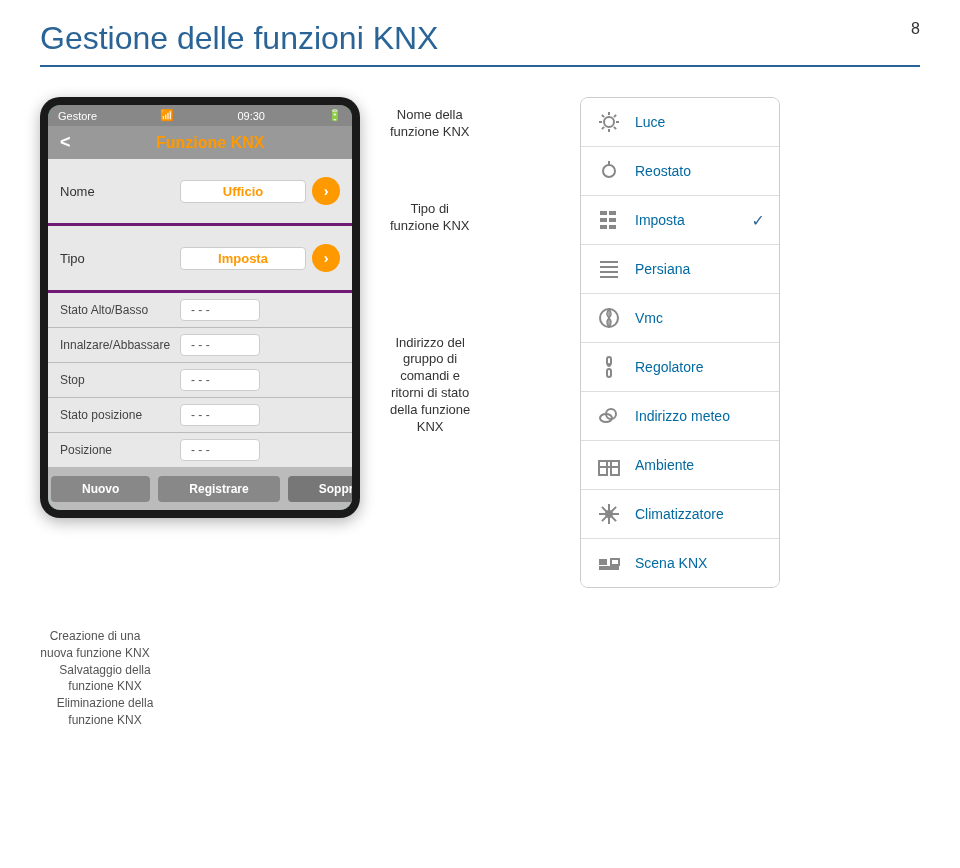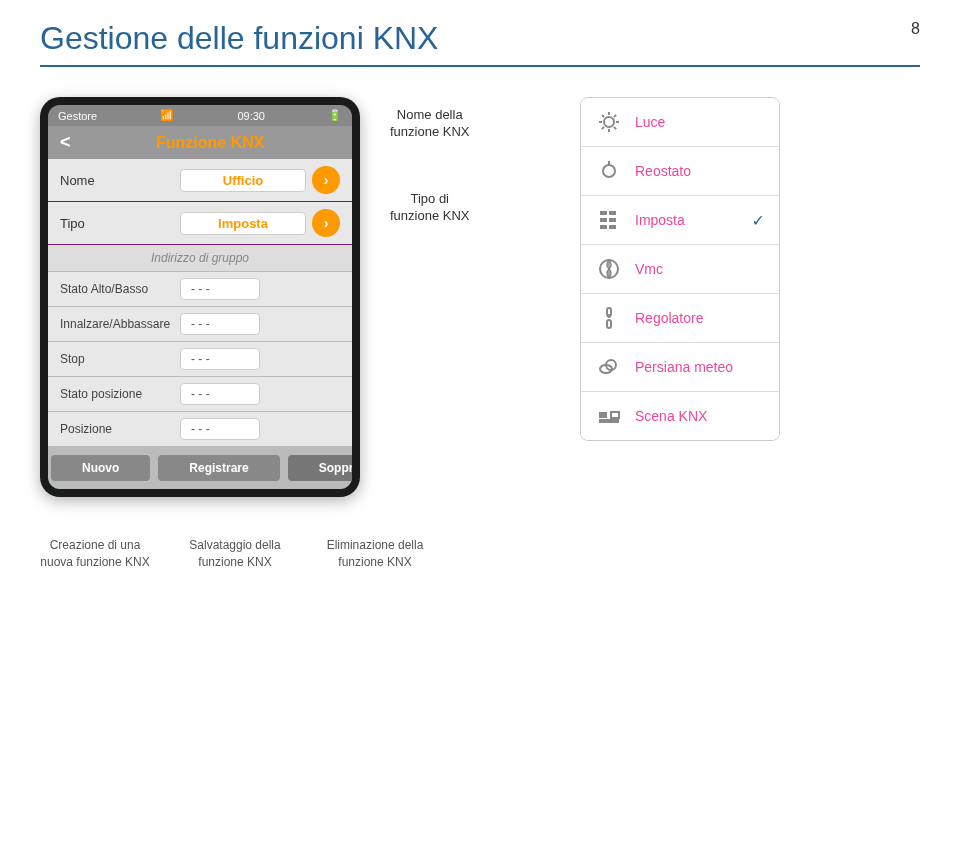--- a/index.html
+++ b/index.html
@@ -73,22 +73,22 @@
     .phone-nav-title {
       color: #f90;
       font-weight: bold;
       font-size: 16px;
       flex: 1;
       text-align: center;
     }
     .phone-row {
       display: flex;
       align-items: center;
-      padding: 7px 12px;
-      border-bottom: 1px solid #701a75;
+      padding: 18px 12px;
+      border-bottom: 3px solid #701a75;
       background: #e8e8e8;
     }
     .phone-row-label {
       font-size: 13px;
       color: #333;
       width: 120px;
       flex-shrink: 0;
     }
     .phone-row-value {
       flex: 1;
@@ -214,21 +214,21 @@
     .function-icon {
       width: 28px;
       height: 28px;
       display: flex;
       align-items: center;
       justify-content: center;
       flex-shrink: 0;
     }
     .function-name {
       font-size: 14px;
-      color: #ec4899;
+      color: #0369a1;
     }
 
     
     .bottom-section {
       display: flex;
       margin-top: 20px;
       padding-top: 10px;
       gap: 0;
     }
     .bottom-annotation {
@@ -268,21 +268,20 @@
           <span class="phone-input-field phone-row-value orange">Ufficio</span>
           <div class="phone-arrow-btn">›</div>
         </div>
 
         <div class="phone-row">
           <span class="phone-row-label">Tipo</span>
           <span class="phone-input-field phone-row-value orange">Imposta</span>
           <div class="phone-arrow-btn">›</div>
         </div>
 
-        <div class="phone-group-addr">Indirizzo di gruppo</div>
 
         <div class="phone-field-row">
           <span class="phone-field-label">Stato Alto/Basso</span>
           <span class="phone-dash-field">- - -</span>
         </div>
         <div class="phone-field-row">
           <span class="phone-field-label">Innalzare/Abbassare</span>
           <span class="phone-dash-field">- - -</span>
         </div>
         <div class="phone-field-row">
@@ -301,25 +300,28 @@
         <div class="phone-bottom-bar">
           <div class="phone-bottom-btn">Nuovo</div>
           <div class="phone-bottom-btn">Registrare</div>
           <div class="phone-bottom-btn highlight">Sopprimere</div>
         </div>
       </div>
     </div>
   </div>
 
   <div style="display:flex; flex-direction:column; align-items:flex-start; gap:10px; min-width:160px; padding-top:10px;">
-    <div style="margin-bottom:20px;">
+    <div style="margin-bottom:30px;">
       <div class="annotation-label">Nome della<br>funzione KNX</div>
     </div>
     <div style="margin-top:20px; margin-bottom:30px;">
       <div class="annotation-label">Tipo di<br>funzione KNX</div>
+    </div>
+    <div style="margin-top:60px;">
+      <div class="annotation-label">Indirizzo del<br>gruppo di<br>comandi e<br>ritorni di stato<br>della funzione<br>KNX</div>
     </div>
   </div>
 
   <div class="right-panel">
     <div class="function-list">
 
       <div class="function-item">
         <div class="function-icon">
           <svg width="24" height="24" viewBox="0 0 24 24">
               <circle cx="12" cy="12" r="5" fill="none" stroke="#888" stroke-width="2"></circle>
@@ -353,20 +355,31 @@
               <rect x="12" y="3" width="7" height="4" fill="#888"></rect>
               <rect x="3" y="10" width="7" height="4" fill="#888"></rect>
               <rect x="12" y="10" width="7" height="4" fill="#888"></rect>
               <rect x="3" y="17" width="7" height="4" fill="#888"></rect>
               <rect x="12" y="17" width="7" height="4" fill="#888"></rect>
             </svg>
         </div>
         <span class="function-name">Imposta</span>
       </div>
 
+      <div class="function-item">
+        <div class="function-icon">
+          <svg width="24" height="24" viewBox="0 0 24 24">
+              <line x1="3" y1="5" x2="21" y2="5" stroke="#888" stroke-width="2"></line>
+              <line x1="3" y1="10" x2="21" y2="10" stroke="#888" stroke-width="2"></line>
+              <line x1="3" y1="15" x2="21" y2="15" stroke="#888" stroke-width="2"></line>
+              <line x1="3" y1="20" x2="21" y2="20" stroke="#888" stroke-width="2"></line>
+            </svg>
+        </div>
+        <span class="function-name">Persiana</span>
+      </div>
 
       <div class="function-item">
         <div class="function-icon">
           <svg width="24" height="24" viewBox="0 0 24 24">
               <circle cx="12" cy="12" r="9" fill="none" stroke="#888" stroke-width="2"></circle>
               <line x1="12" y1="3" x2="12" y2="21" stroke="#888" stroke-width="1.5"></line>
               <path d="M12 3 Q16 8 12 12 Q8 16 12 21" fill="none" stroke="#888" stroke-width="1.5"></path>
               <path d="M12 3 Q8 8 12 12 Q16 16 12 21" fill="none" stroke="#888" stroke-width="1.5"></path>
             </svg>
         </div>
@@ -384,43 +397,65 @@
         <span class="function-name">Regolatore</span>
       </div>
 
       <div class="function-item">
         <div class="function-icon">
           <svg width="24" height="24" viewBox="0 0 24 24">
               <circle cx="14" cy="10" r="5" fill="none" stroke="#888" stroke-width="2"></circle>
               <ellipse cx="9" cy="14" rx="6" ry="4" fill="none" stroke="#888" stroke-width="2"></ellipse>
             </svg>
         </div>
-        <span class="function-name">Persiana meteo</span>
-      </div>
-
-
+        <span class="function-name">Indirizzo meteo</span>
+      </div>
+
+      <div class="function-item">
+        <div class="function-icon">
+          <svg width="24" height="24" viewBox="0 0 24 24">
+              <rect x="2" y="8" width="8" height="14" fill="none" stroke="#888" stroke-width="2"></rect>
+              <rect x="14" y="8" width="8" height="14" fill="none" stroke="#888" stroke-width="2"></rect>
+              <rect x="2" y="8" width="20" height="6" fill="none" stroke="#888" stroke-width="2"></rect>
+            </svg>
+        </div>
+        <span class="function-name">Ambiente</span>
+      </div>
+
+      <div class="function-item">
+        <div class="function-icon">
+          <svg width="24" height="24" viewBox="0 0 24 24">
+              <line x1="12" y1="2" x2="12" y2="22" stroke="#888" stroke-width="2"></line>
+              <line x1="2" y1="12" x2="22" y2="12" stroke="#888" stroke-width="2"></line>
+              <line x1="4.9" y1="4.9" x2="19.1" y2="19.1" stroke="#888" stroke-width="2"></line>
+              <line x1="19.1" y1="4.9" x2="4.9" y2="19.1" stroke="#888" stroke-width="2"></line>
+              <circle cx="12" cy="12" r="3" fill="none" stroke="#888" stroke-width="2"></circle>
+            </svg>
+        </div>
+        <span class="function-name">Climatizzatore</span>
+      </div>
 
       <div class="function-item">
         <div class="function-icon">
           <svg width="24" height="24" viewBox="0 0 24 24">
               <rect x="2" y="8" width="8" height="6" fill="#888"></rect>
               <rect x="14" y="8" width="8" height="6" fill="none" stroke="#888" stroke-width="2"></rect>
               <line x1="2" y1="16" x2="22" y2="16" stroke="#888" stroke-width="2"></line>
               <line x1="2" y1="18" x2="22" y2="18" stroke="#888" stroke-width="2"></line>
             </svg>
         </div>
         <span class="function-name">Scena KNX</span>
       </div>
 
     </div>
   </div>
 </div>
 
 <div class="bottom-section">
-  <div style="display:flex; gap:0; width:520px; margin-top:10px;">
+  <div style="display:flex; gap:0; width:520px; margin-top:10px;flex-direction:column;">
     <div style="width:110px; margin-right:20px;">
       <div class="bottom-annotation">Creazione di una
 nuova funzione KNX</div>
     </div>
     <div style="width:130px; margin-right:10px;">
       <div class="bottom-annotation">Salvataggio della
 funzione KNX</div>
     </div>
     <div style="width:130px; margin-right:10px;">
       <div class="bottom-annotation">Eliminazione della

